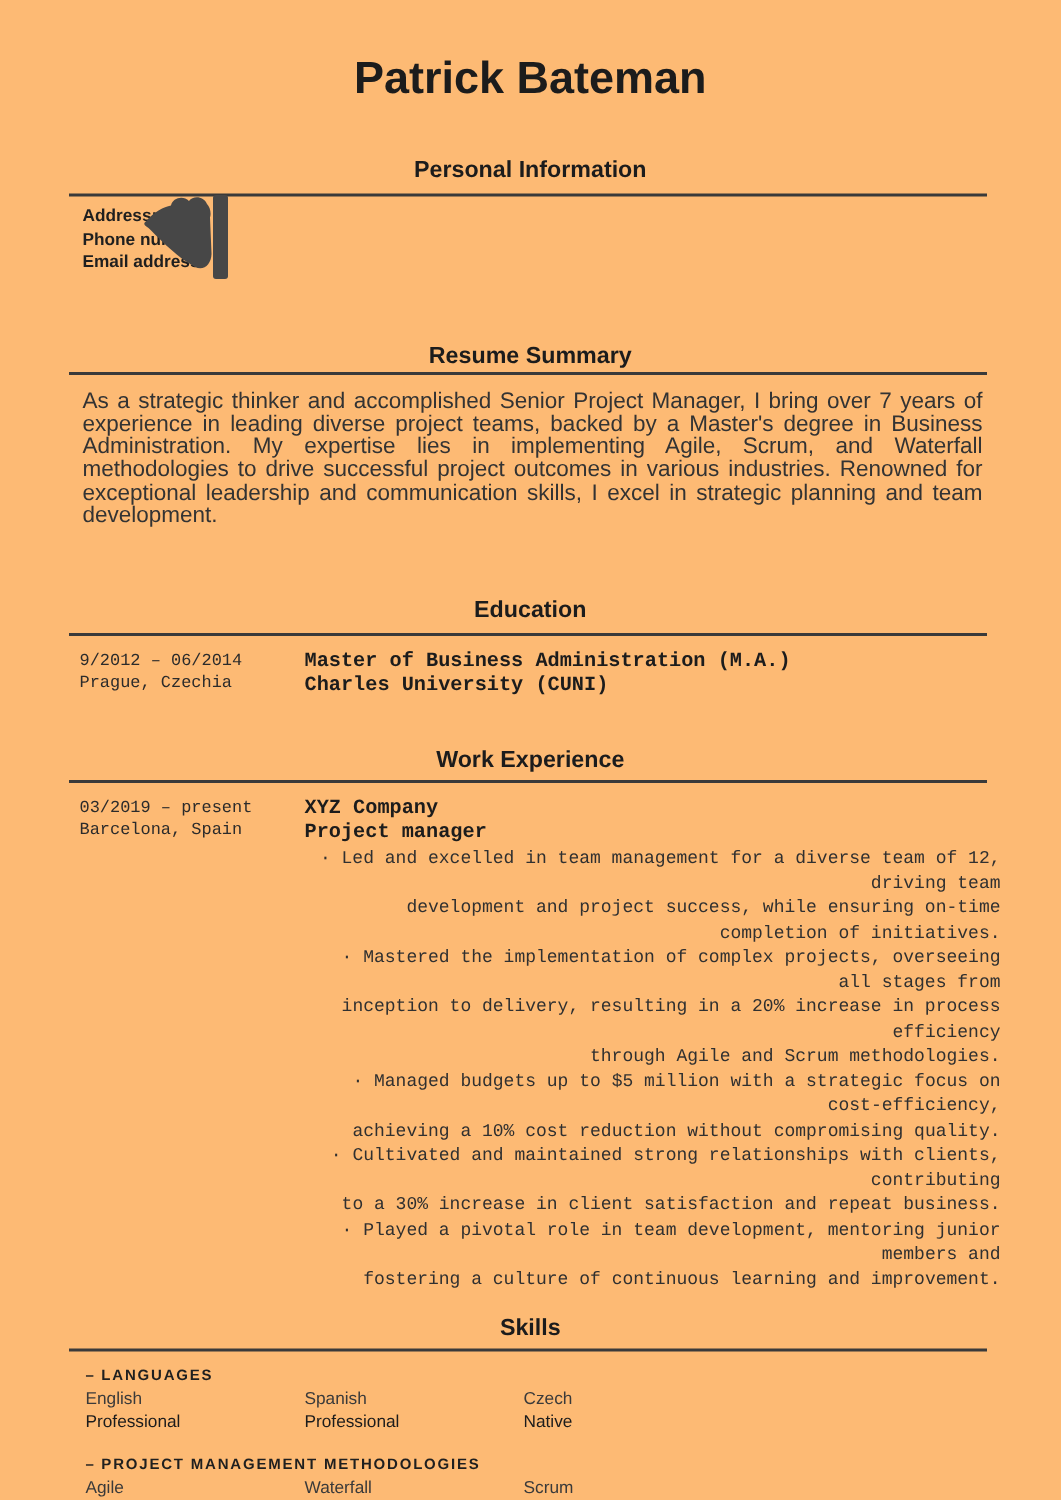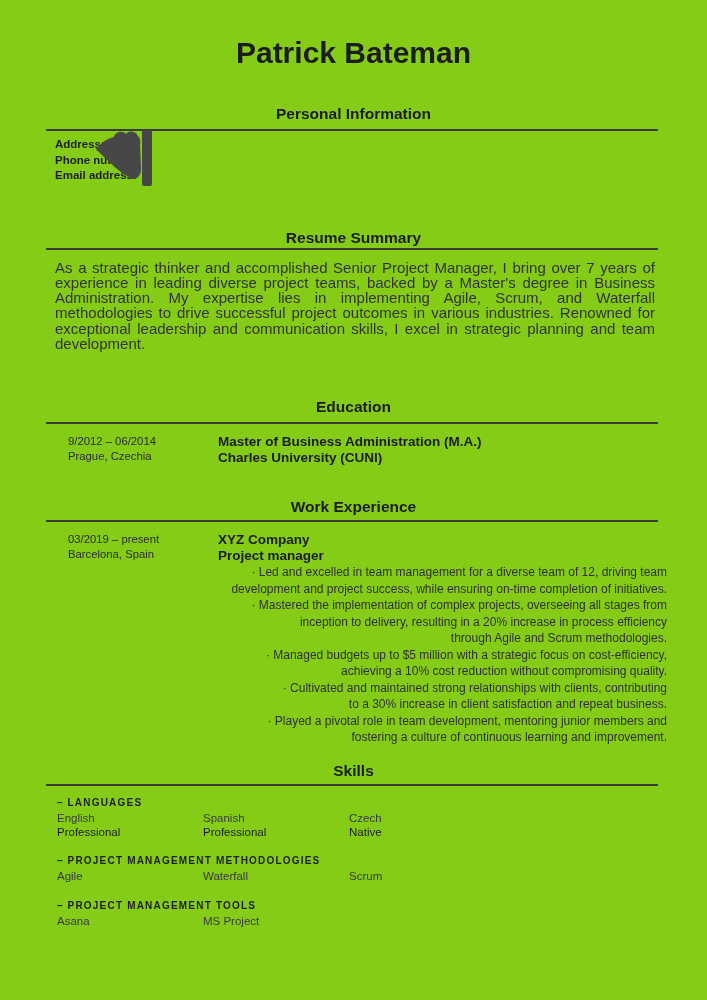--- a/index.html
+++ b/index.html
@@ -1,20 +1,20 @@
 <!DOCTYPE html>
 <html><head>
 <meta charset="utf-8">
 <style>
   html, body { margin: 0; padding: 0; background: #ffffff; }
   .page {
     position: relative;
     width: 707px;
     height: 1000px;
-    background: #84cc16;
+    background: #fdba74;
     font-family: "Liberation Sans", sans-serif;
     color: #2e2e2e;
     overflow: hidden;
   }
   .name-title {
     padding-top: 37px;
     text-align: center;
     font-size: 30px;
     line-height: 31px;
     font-weight: 700;
@@ -60,21 +60,21 @@
   }
 
   .summary-text {
     margin: 10px 52px 0 55px;
     text-align: justify;
     font-size: 15px;
     line-height: 15.2px;
     color: #333333;
   }
 
-  .entry { display: flex; margin: 10px 0 0 0; padding-left: 68px; }
+  .entry { display: flex; margin: 10px 0 0 0; padding-left: 53px; font-family: Liberation Mono, monospace; }
   .entry-left { width: 150px; flex: 0 0 150px; }
   .entry-date, .entry-loc {
     font-size: 11.3px;
     line-height: 14.6px;
     color: #2b2b2b;
   }
   .entry-right { flex: 1; padding-right: 40px; }
   .entry-role {
     font-weight: 700;
     font-size: 13.5px;

